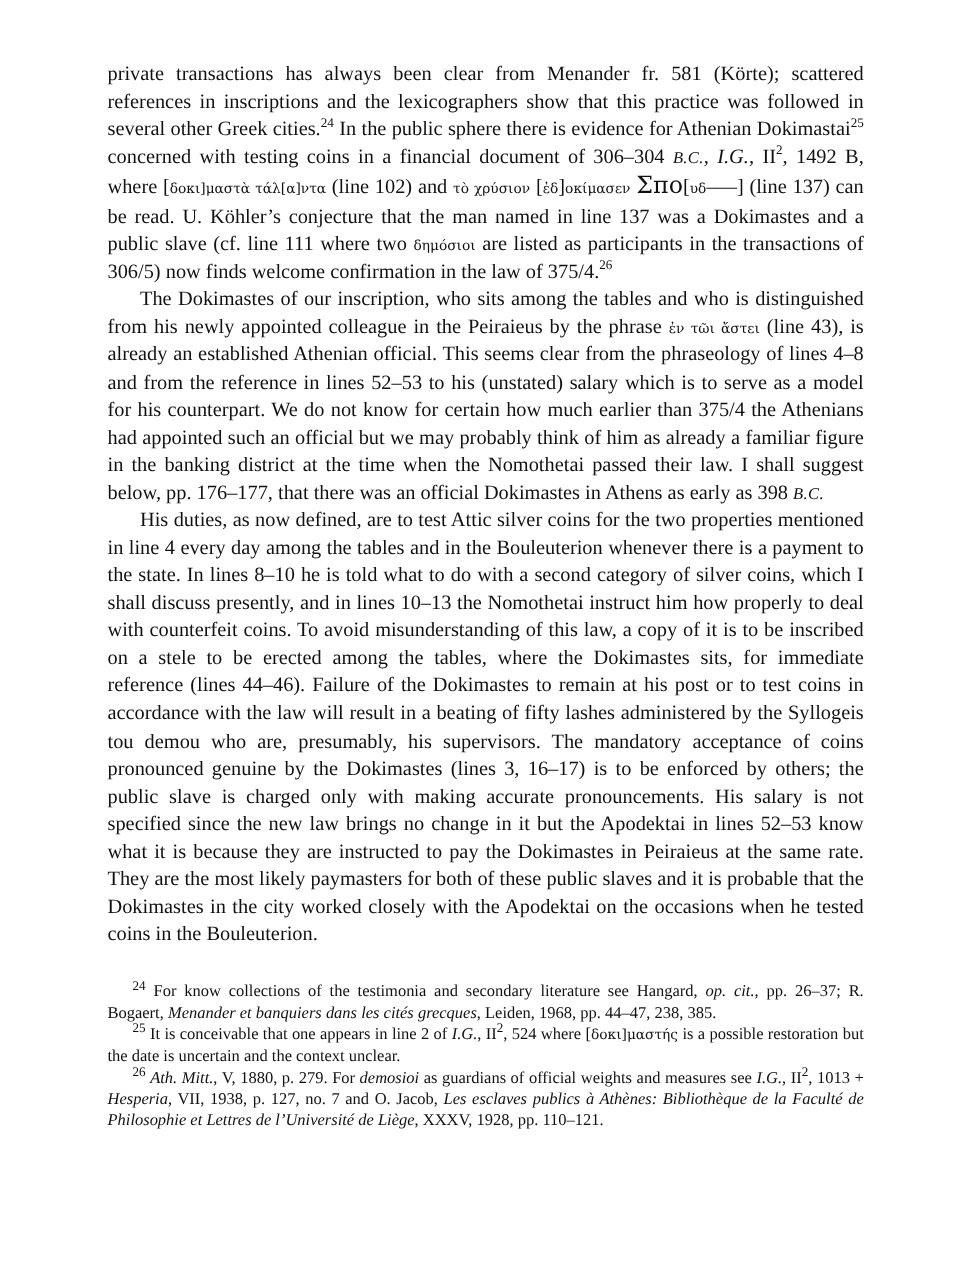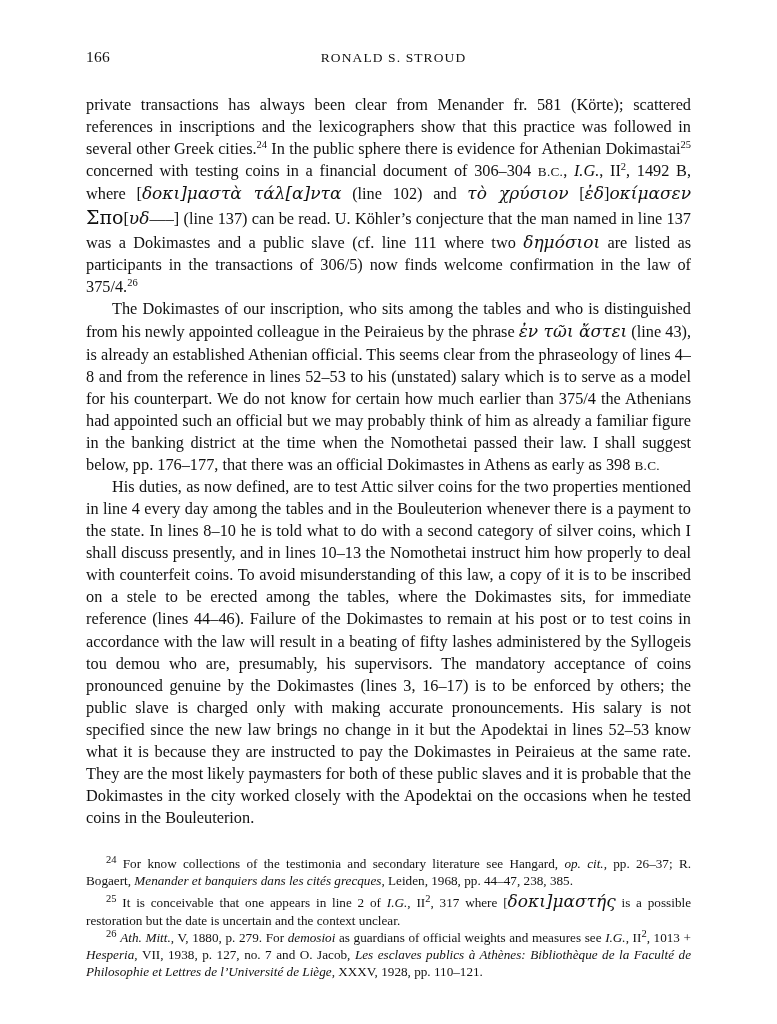--- a/index.html
+++ b/index.html
@@ -47,32 +47,32 @@
     text-align: justify;
     text-justify: inter-word;
     hyphens: none;
     text-indent: 0;
   }
   .body-text p.indent {
     text-indent: 26px;
   }
   .gk {
     font-family: "DejaVu Serif", serif;
-    font-style: italic;
-    font-size: 17px;
+    font-size: 11px;
   }
   .gk-up {
     font-family: "DejaVu Serif", serif;
     font-style: normal;
     font-size: 19px;
   }
   .it { font-style: italic; }
   .sc {
     font-size: 13.2px;
     letter-spacing: 0.3px;
+    font-style: italic;
   }
   sup {
     font-size: 10.5px;
     vertical-align: super;
     line-height: 0;
   }
   .notes {
     margin-top: 16px;
     border-top: 0;
     padding-top: 4px;
@@ -90,33 +90,29 @@
   }
   .notes p.first-line-indent {
     text-indent: 20px;
   }
 </style>
 </head>
 <body>
 
 <div class="page">
 
-  <div class="header-row">
-    <div class="folio">166</div>
-    <div class="running-head">RONALD S. STROUD</div>
-  </div>
 
   <div class="body-text" id="body-text">
       <p><span>private transactions has always been clear from Menander fr. 581 (Körte); scattered references in inscriptions and the lexicographers show that this practice was followed in several other Greek cities.</span><sup>24</sup><span>  In the public sphere there is evidence for Athenian Dokimastai</span><sup>25</sup><span> concerned with testing coins in a financial document of 306–304 </span><span class="sc">B.C.</span><span>, </span><span class="it">I.G.</span><span>, II</span><sup>2</sup><span>, 1492 B, where [</span><span class="gk">δοκι]μαστὰ τάλ[α]ντα</span><span> (line 102) and </span><span class="gk">τὸ χρύσιον</span><span> [</span><span class="gk">ἐδ</span><span>]</span><span class="gk">οκίμασεν</span><span> </span><span class="gk-up">Σπο</span><span>[</span><span class="gk">υδ</span><span>–––] (line 137) can be read.  U. Köhler’s conjecture that the man named in line 137 was a Dokimastes and a public slave (cf. line 111 where two </span><span class="gk">δημόσιοι</span><span> are listed as participants in the transactions of 306/5) now finds welcome confirmation in the law of 375/4.</span><sup>26</sup></p>
       <p class="indent"><span>The Dokimastes of our inscription, who sits among the tables and who is distinguished from his newly appointed colleague in the Peiraieus by the phrase </span><span class="gk">ἐν τῶι ἄστει</span><span> (line 43), is already an established Athenian official.  This seems clear from the phraseology of lines 4–8 and from the reference in lines 52–53 to his (unstated) salary which is to serve as a model for his counterpart.  We do not know for certain how much earlier than 375/4 the Athenians had appointed such an official but we may probably think of him as already a familiar figure in the banking district at the time when the Nomothetai passed their law.  I shall suggest below, pp. 176–177, that there was an official Dokimastes in Athens as early as 398 </span><span class="sc">B.C.</span></p>
       <p class="indent"><span>His duties, as now defined, are to test Attic silver coins for the two properties mentioned in line 4 every day among the tables and in the Bouleuterion whenever there is a payment to the state.  In lines 8–10 he is told what to do with a second category of silver coins, which I shall discuss presently, and in lines 10–13 the Nomothetai instruct him how properly to deal with counterfeit coins.  To avoid misunderstanding of this law, a copy of it is to be inscribed on a stele to be erected among the tables, where the Dokimastes sits, for immediate reference (lines 44–46).  Failure of the Dokimastes to remain at his post or to test coins in accordance with the law will result in a beating of fifty lashes administered by the Syllogeis tou demou who are, presumably, his supervisors.  The mandatory acceptance of coins pronounced genuine by the Dokimastes (lines 3, 16–17) is to be enforced by others; the public slave is charged only with making accurate pronouncements.  His salary is not specified since the new law brings no change in it but the Apodektai in lines 52–53 know what it is because they are instructed to pay the Dokimastes in Peiraieus at the same rate.  They are the most likely paymasters for both of these public slaves and it is probable that the Dokimastes in the city worked closely with the Apodektai on the occasions when he tested coins in the Bouleuterion.</span></p>
     </div>
 
   <div class="notes">
     <div class="rule"></div>
     <div id="footnotes-container">
         <p class="first-line-indent"><sup>24</sup><span> For know collections of the testimonia and secondary literature see Hangard, </span><span class="it">op. cit.</span><span>, pp. 26–37; R. Bogaert, </span><span class="it">Menander et banquiers dans les cités grecques</span><span>, Leiden, 1968, pp. 44–47, 238, 385.</span></p>
-        <p class="first-line-indent"><sup>25</sup><span> It is conceivable that one appears in line 2 of </span><span class="it">I.G.</span><span>, II</span><sup>2</sup><span>, 317 where [</span><span class="gk">δοκι]μαστής</span><span> is a possible restoration but the date is uncertain and the context unclear.</span></p>
+        <p class="first-line-indent"><sup>25</sup><span> It is conceivable that one appears in line 2 of </span><span class="it">I.G.</span><span>, II</span><sup>2</sup><span>, 524 where [</span><span class="gk">δοκι]μαστής</span><span> is a possible restoration but the date is uncertain and the context unclear.</span></p>
         <p class="first-line-indent"><sup>26</sup><span> </span><span class="it">Ath. Mitt.</span><span>, V, 1880, p. 279.  For </span><span class="it">demosioi</span><span> as guardians of official weights and measures see </span><span class="it">I.G.</span><span>, II</span><sup>2</sup><span>, 1013 + </span><span class="it">Hesperia</span><span>, VII, 1938, p. 127, no. 7 and O. Jacob, </span><span class="it">Les esclaves publics à Athènes:  Bibliothèque de la Faculté de Philosophie et Lettres de l’Université de Liège</span><span>, XXXV, 1928, pp. 110–121.</span></p>
       </div>
   </div>
 
 </div>
 
 </body></html>

